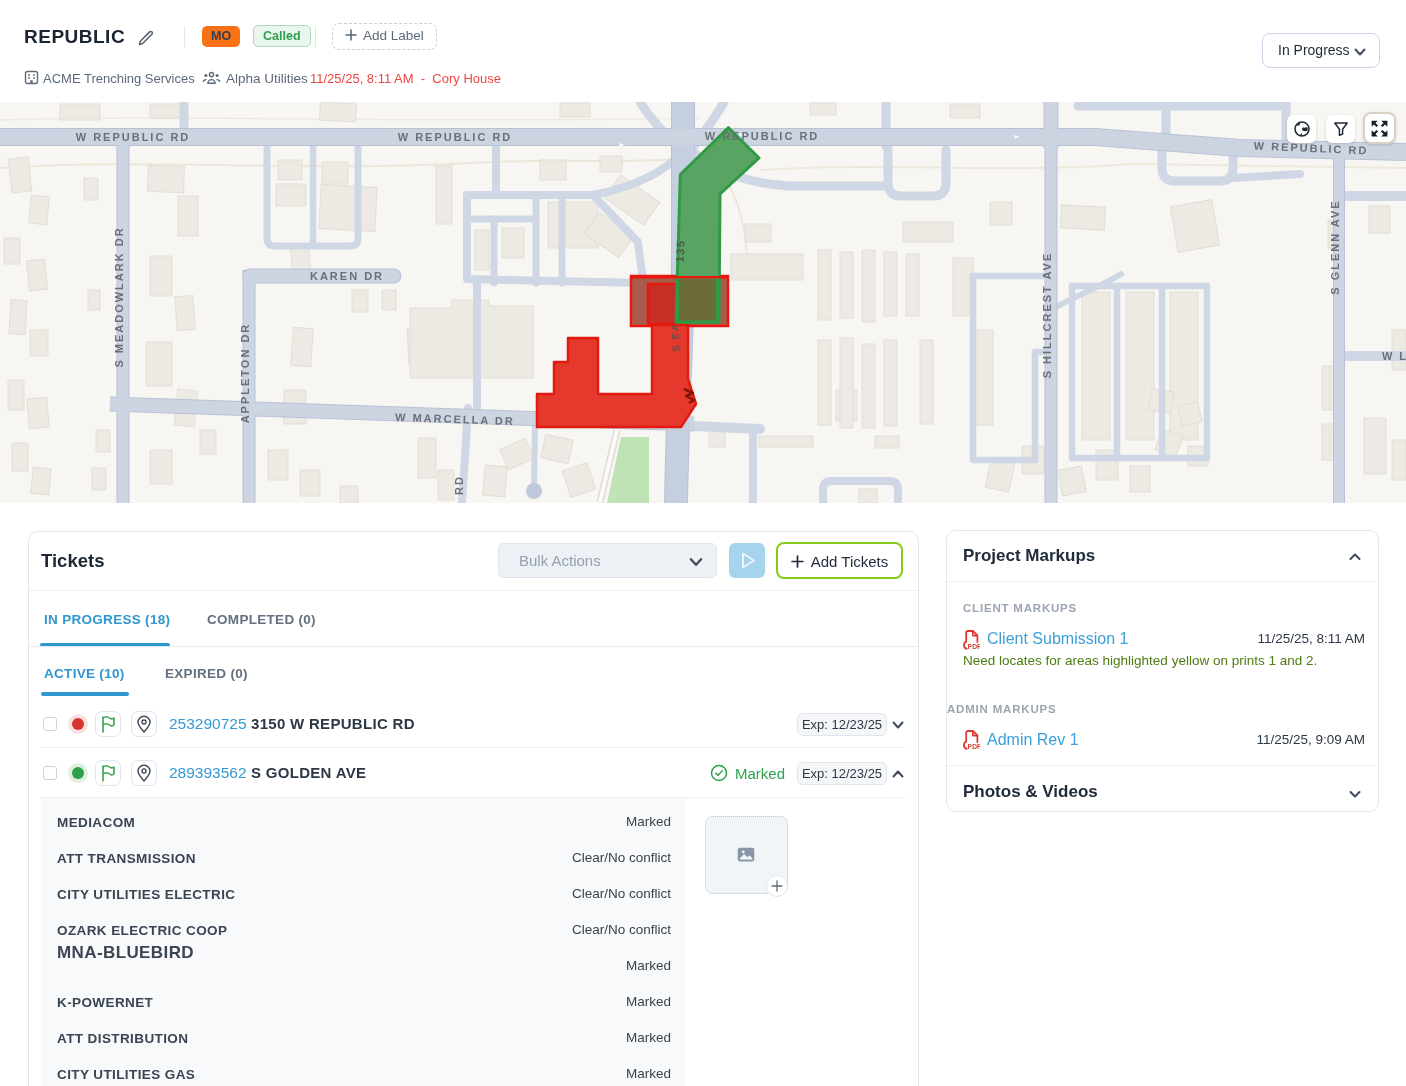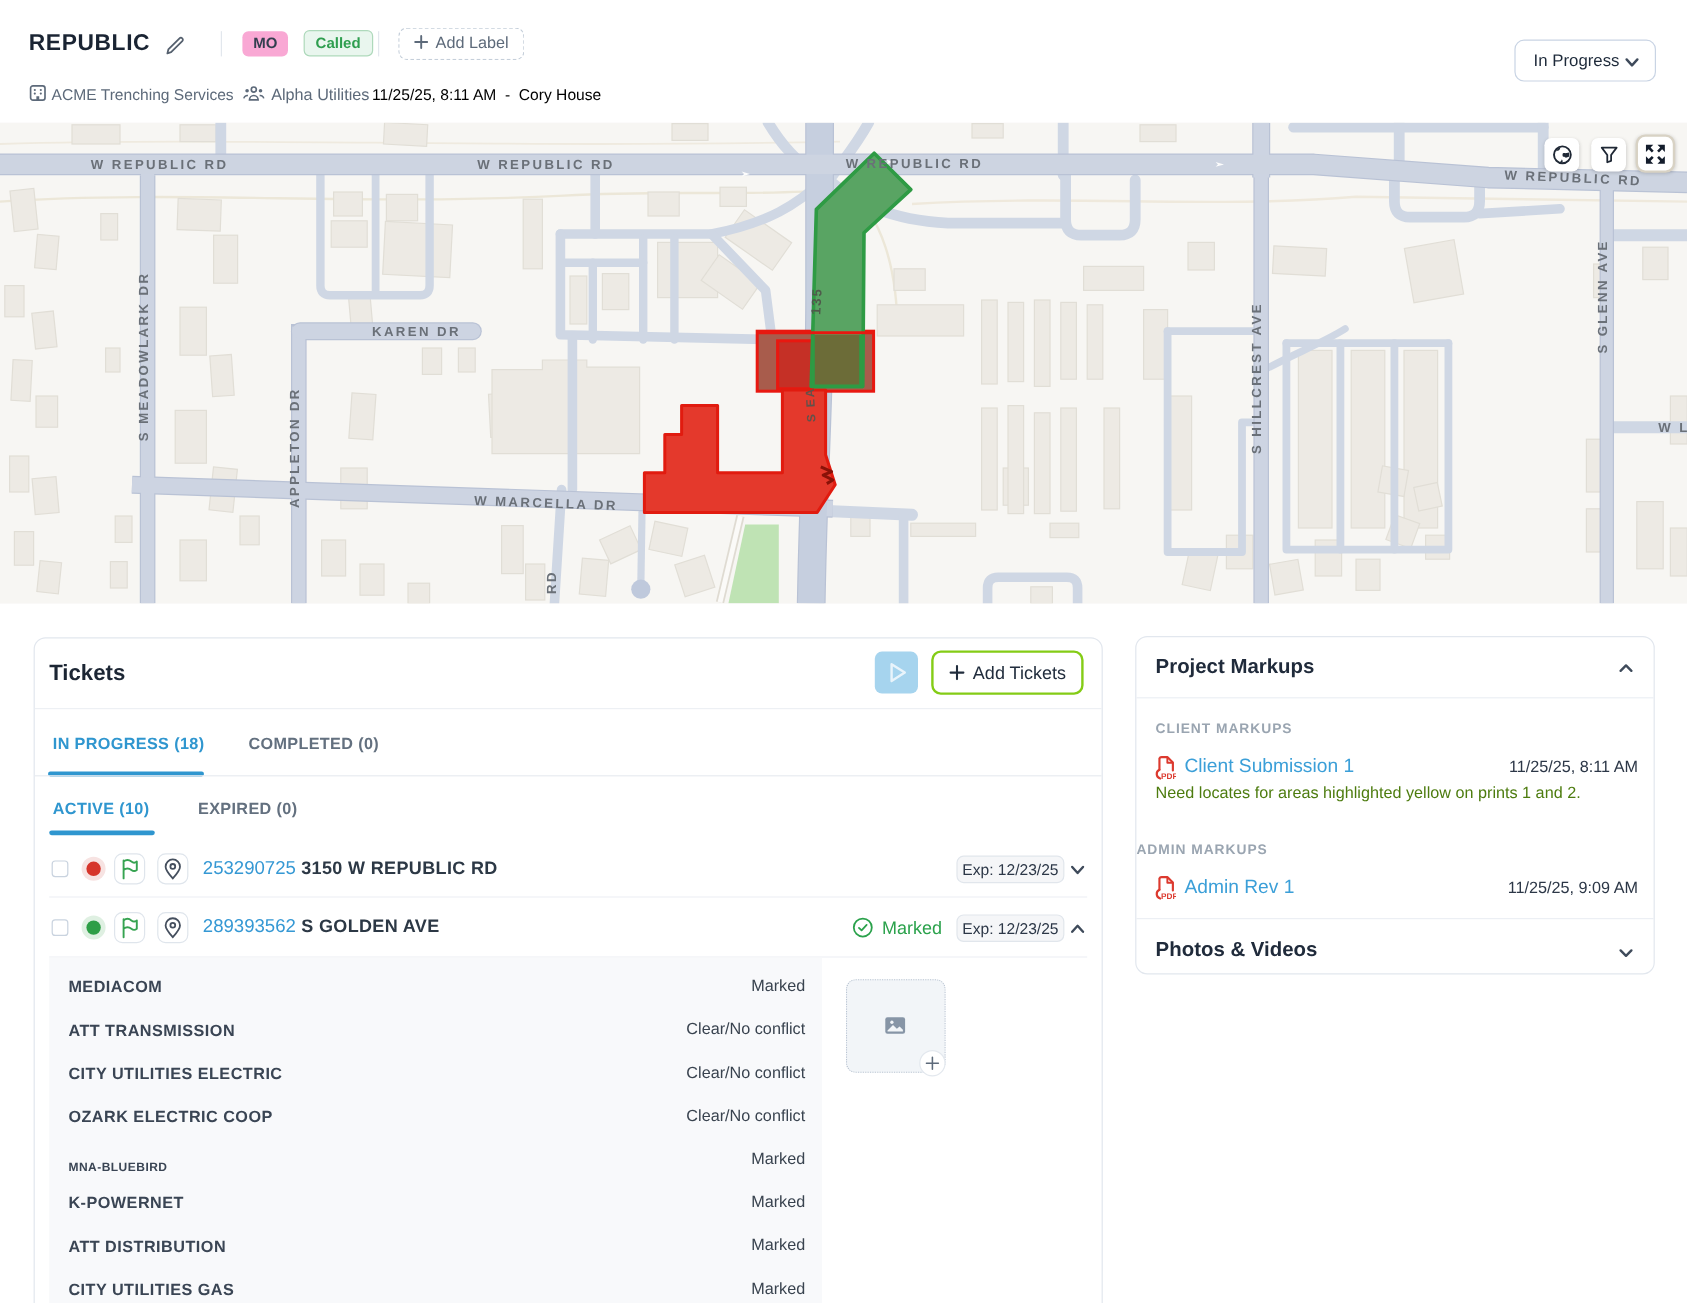--- a/index.html
+++ b/index.html
@@ -12,21 +12,21 @@
 </head>
 <body>
 <div id="page">
 
   <div class="abs" style="left:0;top:0;width:1406px;height:102px;background:#fff;z-index:5;">
     <div class="abs" style="left:24px;top:26px;font-size:19px;font-weight:700;color:#1a2433;letter-spacing:.5px;">REPUBLIC</div>
     <svg class="abs" style="left:137px;top:29px" width="18" height="18" viewBox="0 0 18 18">
       <path d="M2.5 15.5 L3.3 12.2 L12.6 2.9 a1.6 1.6 0 0 1 2.3 0 l0 0 a1.6 1.6 0 0 1 0 2.3 L5.6 14.5 Z" fill="none" stroke="#55606e" stroke-width="1.5" stroke-linejoin="round"></path>
     </svg>
     <div class="abs" style="left:184px;top:26px;width:1px;height:21px;background:#e2e7ed;"></div>
-    <div class="abs" style="left:202px;top:26px;height:21px;padding:0 9px;background:#f9a8d4;border-radius:5px;font-size:12.5px;font-weight:700;color:#333f4f;line-height:21px;">MO</div>
+    <div class="abs" style="left:202px;top:26px;height:21px;padding:0 9px;background:#f97316;border-radius:5px;font-size:12.5px;font-weight:700;color:#333f4f;line-height:21px;">MO</div>
     <div class="abs" style="left:253px;top:25px;height:22px;padding:0 9px;background:#e9f6ee;border:1px solid #aed9bb;border-radius:5px;font-size:12.5px;font-weight:700;color:#2f9e4f;line-height:20px;">Called</div>
     <div class="abs" style="left:315px;top:26px;width:1px;height:21px;background:#e2e7ed;"></div>
     <div class="abs" style="left:332px;top:23px;height:27px;padding:0 12px;border:1.5px dashed #c5cfda;border-radius:7px;font-size:13.5px;color:#5d6a7a;line-height:24px;">
       <svg width="12" height="12" viewBox="0 0 12 12" style="vertical-align:-1px;margin-right:6px;">
           <path d="M6 1v10M1 6h10" stroke="#5d6a7a" stroke-width="1.6" stroke-linecap="round"></path>
         </svg>Add Label</div>
     <div class="abs" style="left:1262px;top:33px;width:118px;height:35px;border:1px solid #c9d4e4;border-radius:8px;font-size:14px;color:#1e2a3a;line-height:33px;padding-left:15px;">In Progress
       <svg width="14" height="14" viewBox="0 0 14 14" style="position:absolute;right:12px;top:11px;">
           <path class="chev" d="M2.5 4.5 L7 9.5 L11.5 4.5"></path>
         </svg>
@@ -42,21 +42,21 @@
     </svg>
     <div class="abs" style="left:43px;top:71px;font-size:13px;color:#5d6a7a;">ACME Trenching Services</div>
     <svg class="abs" style="left:202px;top:70px" width="19" height="15" viewBox="0 0 19 15">
       <circle cx="9.5" cy="4.6" r="2.1" fill="none" stroke="#5d6a7a" stroke-width="1.4"></circle>
       <path d="M5.9 13.2 a3.6 3.6 0 0 1 7.2 0 Z" fill="none" stroke="#5d6a7a" stroke-width="1.4"></path>
       <circle cx="3.9" cy="5.6" r="1.5" fill="#5d6a7a"></circle>
         <circle cx="15.1" cy="5.6" r="1.5" fill="#5d6a7a"></circle>
       <path d="M1.2 12 a2.9 2.9 0 0 1 3.4 -2.3 M17.8 12 a2.9 2.9 0 0 0 -3.4 -2.3" fill="none" stroke="#5d6a7a" stroke-width="1.3"></path>
     </svg>
     <div class="abs" style="left:226px;top:71px;font-size:13.5px;color:#5d6a7a;">Alpha Utilities</div>
-    <div class="abs" style="left:310px;top:71px;font-size:13px;color:#000000;">11/25/25, 8:11 AM&nbsp; -&nbsp; Cory House</div>
+    <div class="abs" style="left:310px;top:71px;font-size:13px;color:#ef4444;">11/25/25, 8:11 AM&nbsp; -&nbsp; Cory House</div>
   </div>
 
   <div class="abs" style="left:0;top:102px;width:1406px;height:401px;background:#f7f6f3;overflow:hidden;" id="mapbox">
     <svg width="1406" height="401" viewBox="0 102 1406 401" style="position:absolute;left:0;top:0;">
 
       <path d="M0,168 C150,158 300,172 470,163 C560,158 620,164 700,158" stroke="#ece7d8" stroke-width="2" fill="none"></path>
       <path d="M705,152 C735,182 748,222 748,280" stroke="#ece7d8" stroke-width="2" fill="none"></path>
       <path d="M760,170 C900,162 1010,174 1130,164 L1406,168" stroke="#efe9dc" stroke-width="2" fill="none"></path>
       <path d="M0,120 C200,114 420,124 700,118" stroke="#efeadf" stroke-width="1.5" fill="none"></path>
 
@@ -308,20 +308,25 @@
         <path d="M3 3 h7 l-2.6 2.6 3 3 -1.8 1.8 -3 -3 L3 10 Z"></path>
         <path d="M21 3 v7 l-2.6 -2.6 -3 3 -1.8 -1.8 3 -3 L14 3 Z"></path>
         <path d="M3 21 v-7 l2.6 2.6 3 -3 1.8 1.8 -3 3 L10 21 Z"></path>
         <path d="M21 21 h-7 l2.6 -2.6 -3 -3 1.8 -1.8 3 3 L21 14 Z"></path>
       </g>
     </svg>
   </div>
 
   <div class="abs" style="left:28px;top:531px;width:891px;height:620px;background:#fff;border:1px solid #e2e7ee;border-radius:10px;">
     <div class="abs" style="left:12px;top:18px;font-size:18.5px;font-weight:700;color:#1c2634;">Tickets</div>
+    <div class="abs" style="left:469px;top:11px;width:219px;height:35px;background:#edf1f5;border:1px solid #dfe5ec;border-radius:6px;font-size:15px;color:#94a0ae;line-height:33px;padding-left:20px;">Bulk Actions
+      <svg width="16" height="16" viewBox="0 0 14 14" style="position:absolute;right:12px;top:10px;">
+          <path class="chev" d="M2.5 4.5 L7 9.5 L11.5 4.5"></path>
+        </svg>
+    </div>
     <div class="abs" style="left:700px;top:11px;width:36px;height:35px;background:#a6d4ee;border-radius:6px;">
       <svg width="36" height="35" viewBox="0 0 36 35">
           <path d="M14 10.5 L25 17.5 L14 24.5 Z" fill="none" stroke="#e9f4fb" stroke-width="2" stroke-linejoin="round"></path>
         </svg>
     </div>
     <div class="abs" style="left:747px;top:10px;width:127px;height:37px;border:2px solid #84cc16;border-radius:8px;font-size:15px;font-weight:500;color:#212d3d;line-height:35px;text-align:center;">
       <svg width="13" height="13" viewBox="0 0 12 12" style="vertical-align:-1px;margin-right:7px;">
           <path d="M6 1v10M1 6h10" stroke="#212d3d" stroke-width="1.6" stroke-linecap="round"></path>
         </svg>Add Tickets</div>
     <div class="abs" style="left:0;top:58px;width:889px;height:1px;background:#edf0f4;"></div>
@@ -382,21 +387,21 @@
     <svg class="abs" style="left:862px;top:235px" width="14" height="14" viewBox="0 0 14 14">
         <path class="chev" d="M2.5 9.5 L7 4.5 L11.5 9.5"></path>
       </svg>
     <div class="abs" style="left:12px;top:265px;width:865px;height:1px;background:#eef1f5;"></div>
 
     <div class="abs" style="left:12px;top:266px;width:644px;height:354px;background:#f8f9fb;"></div>
     <div class="abs" style="left:28px;top:283px;font-size:13.5px;font-weight:700;color:#3a4554;letter-spacing:.4px;">MEDIACOM</div>
     <div class="abs" style="left:28px;top:319px;font-size:13.5px;font-weight:700;color:#3a4554;letter-spacing:.4px;">ATT TRANSMISSION</div>
     <div class="abs" style="left:28px;top:355px;font-size:13.5px;font-weight:700;color:#3a4554;letter-spacing:.4px;">CITY UTILITIES ELECTRIC</div>
     <div class="abs" style="left:28px;top:391px;font-size:13.5px;font-weight:700;color:#3a4554;letter-spacing:.4px;">OZARK ELECTRIC COOP</div>
-    <div class="abs" style="left:28px;top:436px;font-size:10px;font-weight:700;color:#3a4554;letter-spacing:.4px;">MNA-BLUEBIRD</div>
+    <div class="abs" style="left:28px;top:411px;font-size:17px;font-weight:700;color:#3a4554;letter-spacing:.4px;">MNA-BLUEBIRD</div>
     <div class="abs" style="left:28px;top:463px;font-size:13.5px;font-weight:700;color:#3a4554;letter-spacing:.4px;">K-POWERNET</div>
     <div class="abs" style="left:28px;top:499px;font-size:13.5px;font-weight:700;color:#3a4554;letter-spacing:.4px;">ATT DISTRIBUTION</div>
     <div class="abs" style="left:28px;top:535px;font-size:13.5px;font-weight:700;color:#3a4554;letter-spacing:.4px;">CITY UTILITIES GAS</div>
     <div class="abs" style="left:342px;top:282px;width:300px;text-align:right;font-size:13.5px;color:#39434f;">Marked</div>
     <div class="abs" style="left:342px;top:318px;width:300px;text-align:right;font-size:13.5px;color:#39434f;">Clear/No conflict</div>
     <div class="abs" style="left:342px;top:354px;width:300px;text-align:right;font-size:13.5px;color:#39434f;">Clear/No conflict</div>
     <div class="abs" style="left:342px;top:390px;width:300px;text-align:right;font-size:13.5px;color:#39434f;">Clear/No conflict</div>
     <div class="abs" style="left:342px;top:426px;width:300px;text-align:right;font-size:13.5px;color:#39434f;">Marked</div>
     <div class="abs" style="left:342px;top:462px;width:300px;text-align:right;font-size:13.5px;color:#39434f;">Marked</div>
     <div class="abs" style="left:342px;top:498px;width:300px;text-align:right;font-size:13.5px;color:#39434f;">Marked</div>

